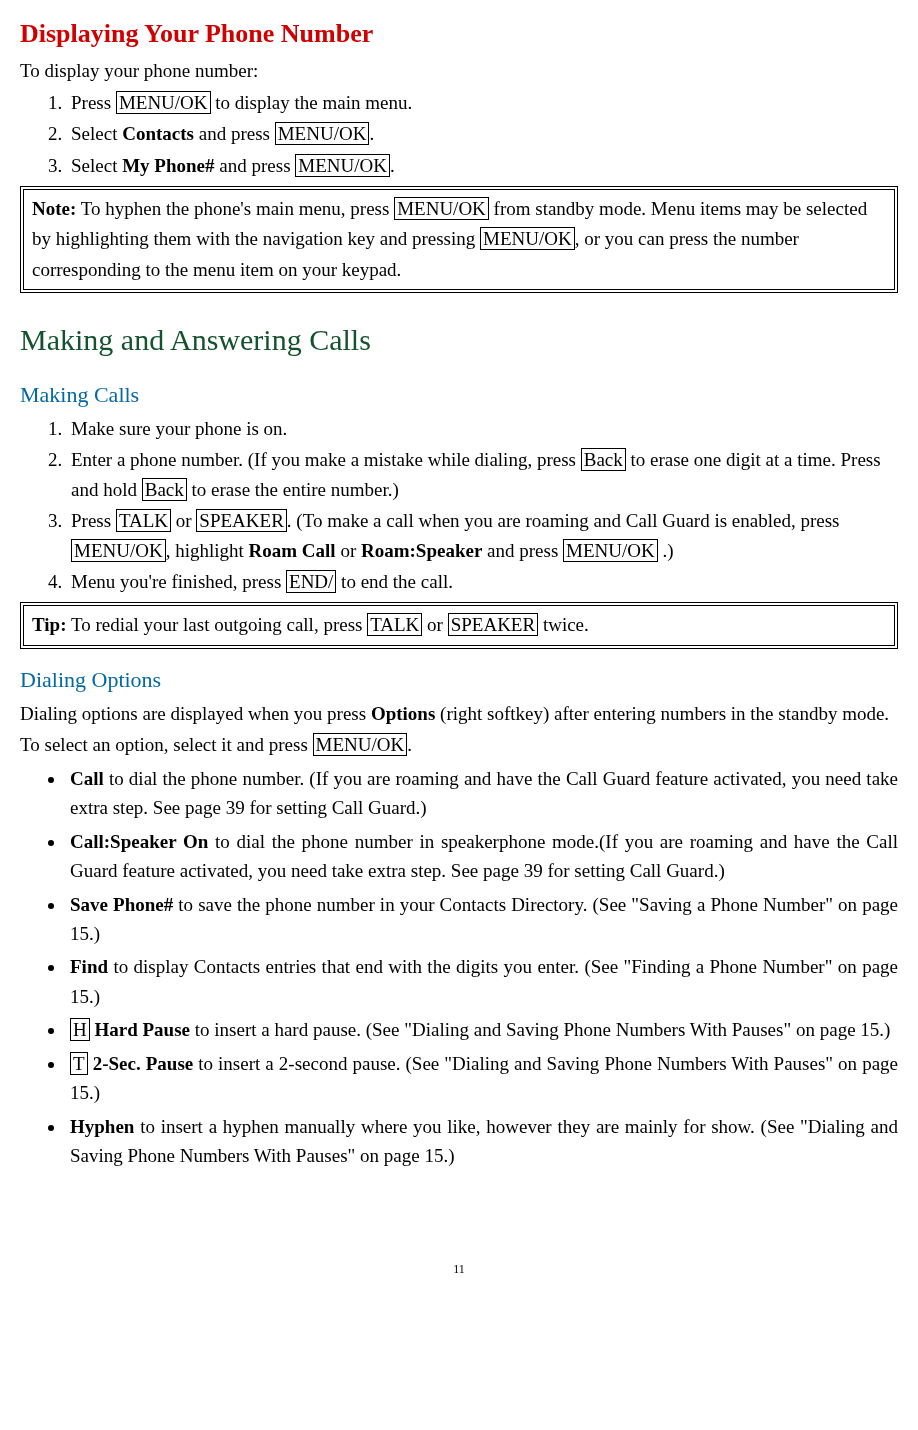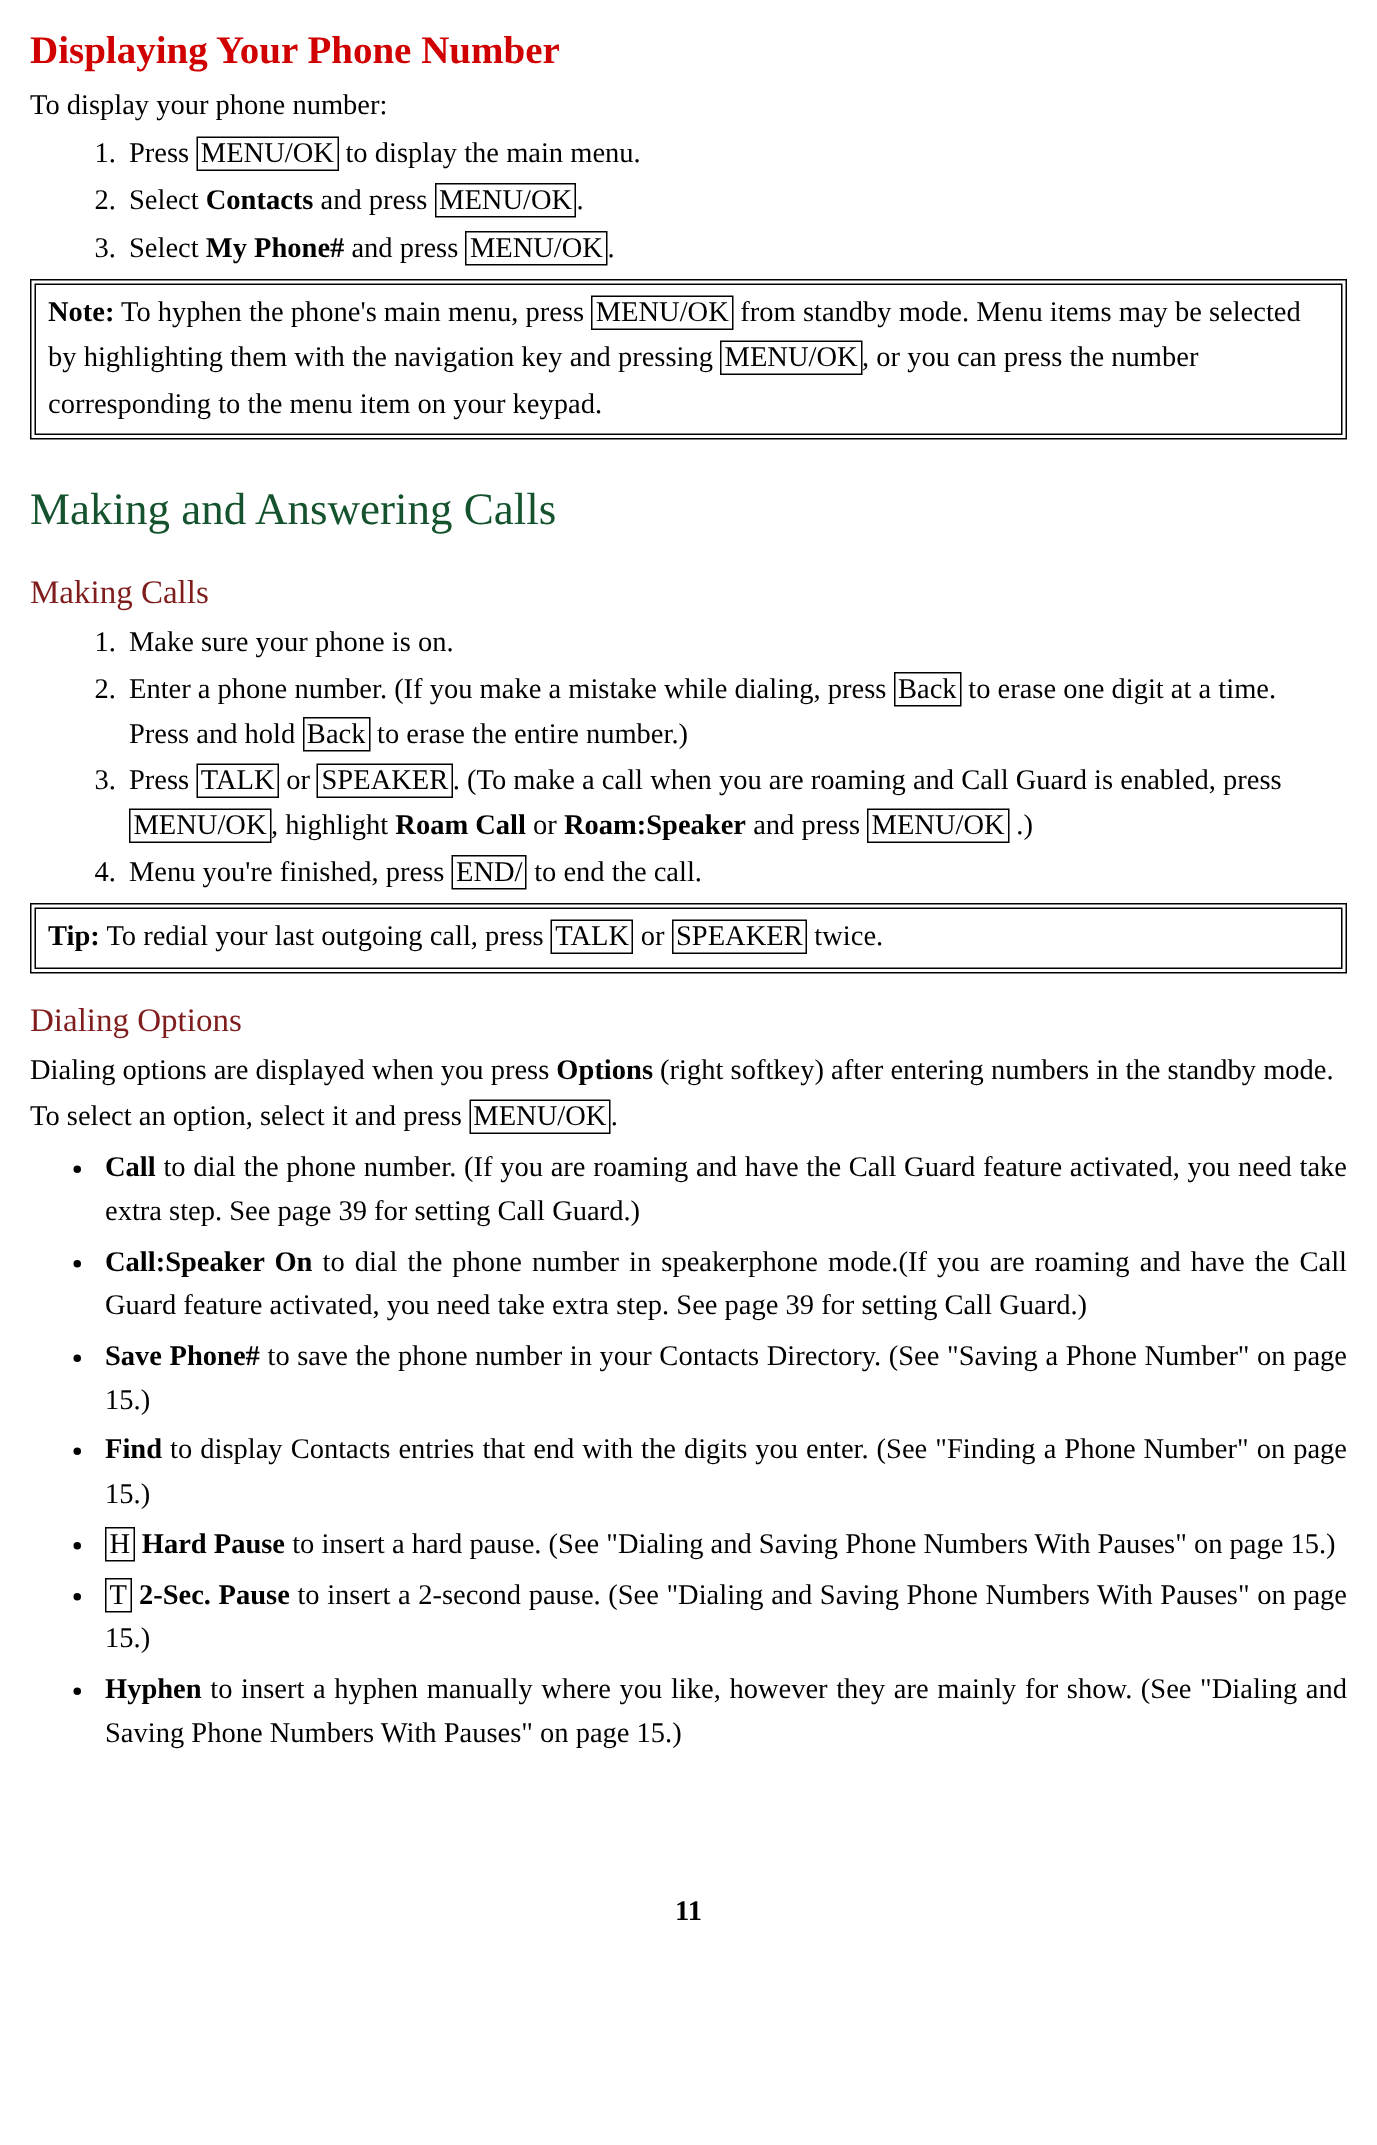--- a/index.html
+++ b/index.html
@@ -17,54 +17,54 @@
     margin: 4px 0 2px 0;
     font-weight: bold;
   }
   .h-red-xl {
     color: #14532d;
     font-size: 30px;
     margin: 24px 0 4px 0;
     font-weight: normal;
   }
   .h-red-md {
-    color: #7f1d1d;
+    color: #0369a1;
     font-size: 22px;
     margin: 14px 0 2px 0;
     font-weight: normal;
   }
   .para { margin: 2px 0; }
   ol.steps {
     margin: 2px 0 4px 0;
     padding-left: 46px;
   }
-  ol.steps li { margin: 2px 16px; padding-left: 4px; }
+  ol.steps li { margin: 2px 1px; padding-left: 4px; }
   .keycap {
     border: 1px solid #000;
     padding: 0 2px;
     white-space: nowrap;
   }
   .bold { font-weight: bold; }
   .callout {
     border: 4px double #000;
     padding: 4px 8px;
     margin: 6px 0 10px 0;
     line-height: 1.6;
   }
   ul.bullets {
     list-style: disc;
     margin: 2px 0;
     padding-left: 46px;
   }
   ul.bullets li { margin: 4px 0; padding-left: 4px; text-align: justify; }
   .pagenum {
     text-align: center;
-    font-weight: bold;
+    font-weight: normal;
     margin-top: 90px;
-    font-size: 19px;
+    font-size: 12px;
   }
 </style>
 </head>
 <body>
 
 <h2 class="h-red-lg">Displaying Your Phone Number</h2>
 <div class="para">To display your phone number:</div>
 <ol class="steps">
   <li><span>Press </span><span class="keycap">MENU/OK</span><span> to display the main menu.</span></li>
   <li><span>Select </span><span class="bold">Contacts</span><span> and press </span><span class="keycap">MENU/OK</span><span>.</span></li>

